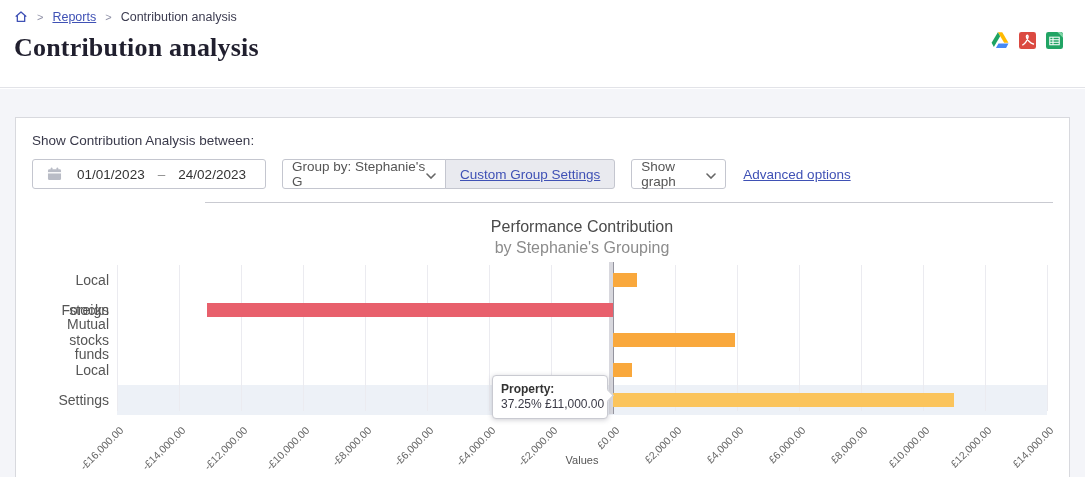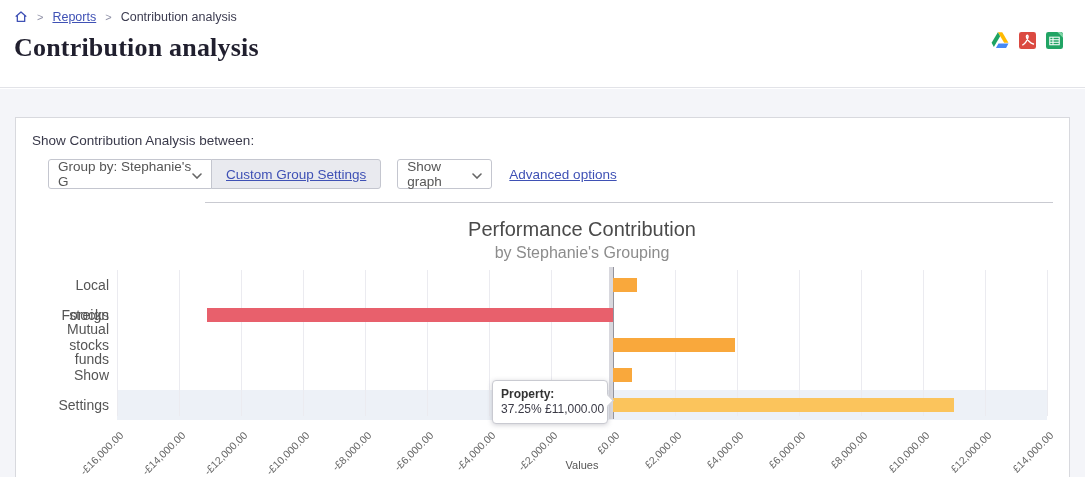--- a/index.html
+++ b/index.html
@@ -40,21 +40,21 @@
   .group-by { width:164px; margin-left:16px; border-radius:3px 0 0 3px; }
   .cgs-btn { height:30px; margin-left:-1px; border:1px solid #c4c6cf; border-radius:0 3px 3px 0;
              background:#e9eaef; color:#3f51b5; font-size:13.5px; text-decoration:underline;
              padding:0 14px; cursor:pointer; font-family:inherit; }
   .show-graph { width:95px; margin-left:16px; }
   .adv-link { margin-left:17px; color:#3f51b5; font-size:13.5px; text-decoration:underline; cursor:pointer; }
 
   .divider { border:none; border-top:1px solid #c9cad1; margin:13px 0 0 173px; }
 
   
-  .chart-title { margin-left:85px; width:930px; text-align:center; font-size:20px; color:#4a4a4a; margin-top:15px; }
+  .chart-title { margin-left:85px; width:930px; text-align:center; font-size:16px; color:#4a4a4a; margin-top:15px; }
   .chart-subtitle { margin-left:85px; width:930px; text-align:center; font-size:16px; color:#8c8c8c; margin-top:3px; }
   .chart-area { position:relative; height:230px; margin-top:8px; }
   .cat-label { position:absolute; left:0; width:77px; text-align:right; font-size:14px;
                color:#555; height:30px; line-height:30px; }
   .plot { position:absolute; left:85px; top:0; width:930px; height:150px; border-bottom:4px solid #eab308;text-decoration:underline; }
   .gridline { position:absolute; top:0; bottom:0; width:1px; background:#ebebf0; }
   .row-highlight { position:absolute; left:0; width:930px; height:30px; background:#edf1f7; }
   .zero-axis { position:absolute; top:-3px; bottom:-3px; width:5px;
                background:linear-gradient(90deg,#d8d8de 0 4px,#94949e 4px 5px); }
   .bar { position:absolute; height:14px; }
@@ -118,20 +118,33 @@
       </button>
     </div>
   </header>
 
   <div class="content-bg">
     <section class="card">
 
       <p class="filter-label">Show Contribution Analysis between:</p>
 
       <div class="filter-row">
+        <div class="date-range">
+          <span class="cal">
+            <svg width="15" height="14" viewBox="0 0 16 15">
+              <rect x="1" y="2.5" width="14" height="11.5" rx="1.5" fill="#b9bcc6"></rect>
+              <rect x="1" y="5.5" width="14" height="1.4" fill="#ffffff"></rect>
+              <rect x="4" y="0.5" width="1.8" height="3.4" rx="0.9" fill="#b9bcc6"></rect>
+              <rect x="10.2" y="0.5" width="1.8" height="3.4" rx="0.9" fill="#b9bcc6"></rect>
+            </svg>
+          </span>
+          <span class="date-val">01/01/2023</span>
+          <span class="date-dash">–</span>
+          <span class="date-val">24/02/2023</span>
+        </div>
 
         <div class="selectbox group-by">
           <span>Group by: Stephanie's G</span>
           <span>
             <svg width="10" height="6" viewBox="0 0 10 6" fill="none" stroke="#666" stroke-width="1.6" stroke-linecap="round">
                 <path d="M1 1 L5 5 L9 1"></path>
               </svg>
           </span>
         </div>
 
@@ -153,21 +166,21 @@
 
       <div>
         <div class="chart-title">Performance Contribution</div>
         <div class="chart-subtitle">by Stephanie's Grouping</div>
 
         <div class="chart-area">
           <div id="cat-labels">
               <div class="cat-label" style="top: 0px;">Local stocks</div>
               <div class="cat-label" style="top: 30px;">Foreign stocks</div>
               <div class="cat-label" style="top: 44px;">Mutual funds</div>
-              <div class="cat-label" style="top: 90px;">Show</div>
+              <div class="cat-label" style="top: 90px;">Local</div>
               <div class="cat-label" style="top: 120px;">Settings</div>
             </div>
           <div id="plot" class="plot">
             <div id="tooltip" class="chart-tooltip" style="right: 439px; top: 110px;">
               <div class="tt-label">Property:</div>
               <div class="tt-value">37.25% £11,000.00</div>
             </div>
           <div class="row-highlight" style="top: 120px;"></div>
               <div class="gridline" style="left: 0px;"></div>
               <div class="gridline" style="left: 62px;"></div>

